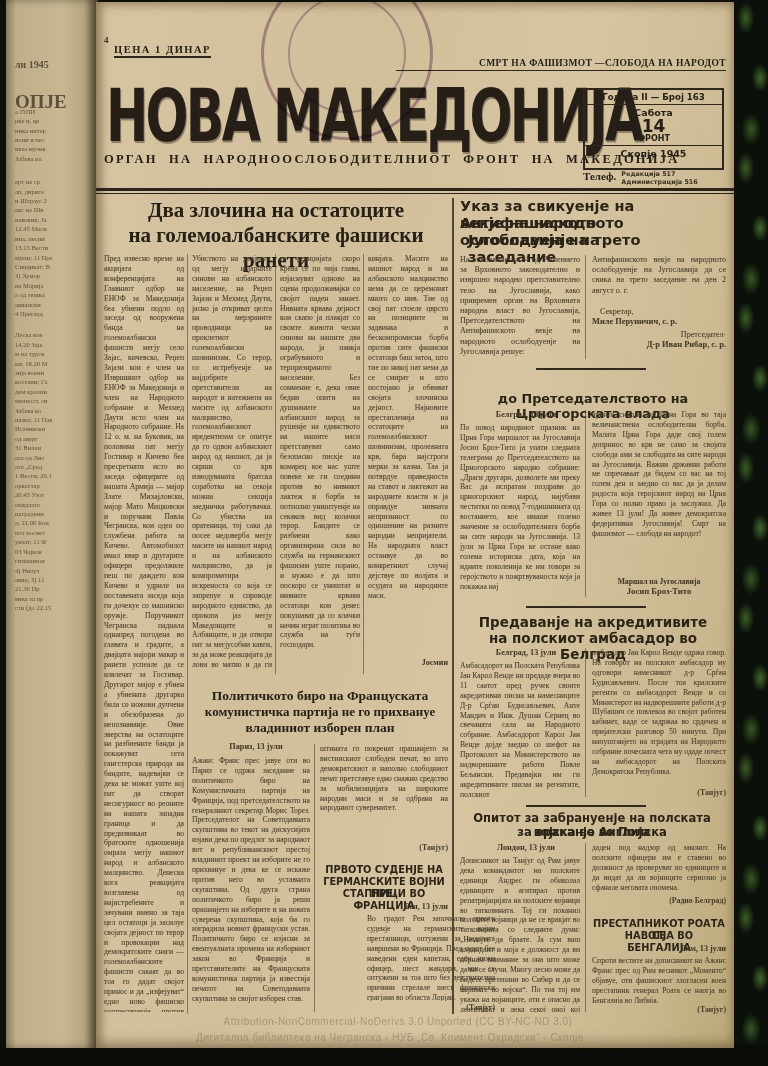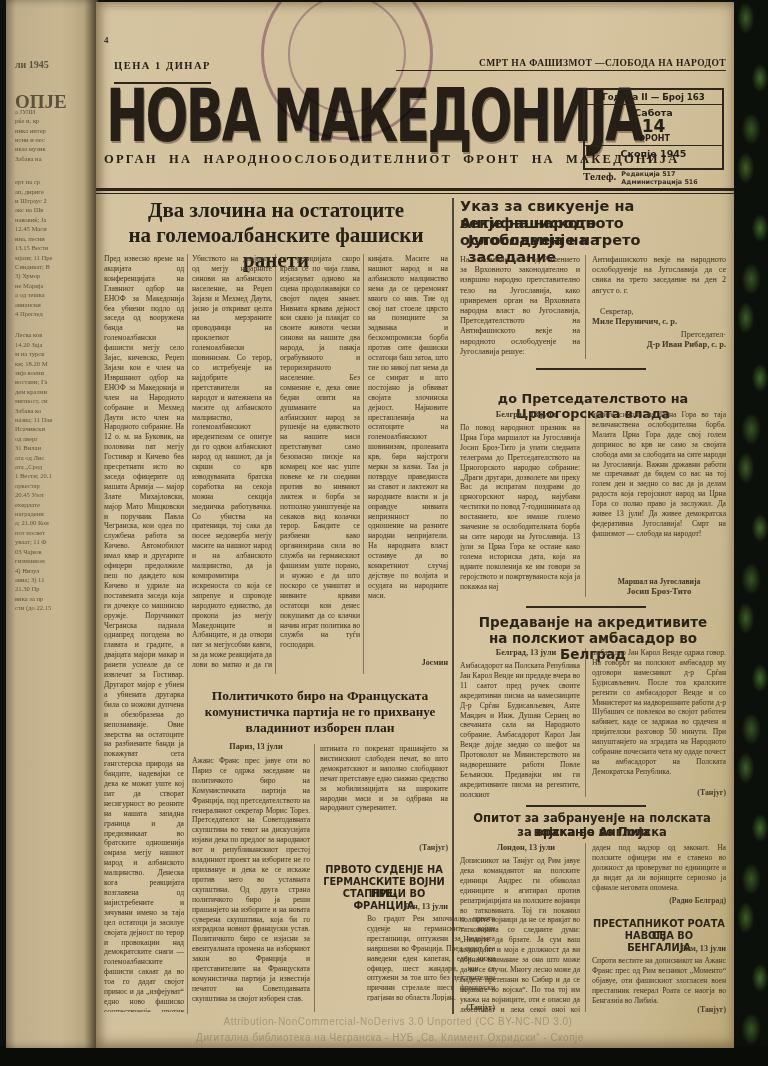--- a/index.html
+++ b/index.html
@@ -142,21 +142,21 @@
     <div class="frag">авиа; 3) 11</div>
     <div class="frag">21.30 Пр</div>
     <div class="frag">вика за пр</div>
     <div class="frag">сти (до 22.15</div>
   </div>
 </div>
 
 <div class="abs paper" style="left:96px;top:2px;width:638px;height:1046px;">
 
   <div class="abs serifbold ink" style="left:8px;top:33px;font-size:9px;">4</div>
-  <div class="abs serifbold hl" style="left:18px;top:58px;font-size:10.5px;letter-spacing:1.5px;border-bottom:2px solid #2d271d;padding-bottom:11px;">ЦЕНА 1 ДИНАР</div>
+  <div class="abs serifbold hl" style="left:18px;top:42px;font-size:10.5px;letter-spacing:1.5px;border-bottom:2px solid #2d271d;padding-bottom:1px;">ЦЕНА 1 ДИНАР</div>
   <div class="abs serifbold hl" style="left:300px;top:56px;width:330px;font-size:9.5px;text-align:right;border-bottom:1px solid #2d271d;padding-bottom:2px;letter-spacing:.4px;">СМРТ НА ФАШИЗМОТ —СЛОБОДА НА НАРОДОТ</div>
 
   <div class="abs masthead" style="left:10px;top:72px;">НОВА МАКЕДОНИЈА</div>
 
   <div class="abs stamp" style="left:165px;top:-34px;width:166px;height:166px;">
     <div class="inner"></div>
   </div>
 
   <div class="abs serifbold hl" style="left:8px;top:150px;width:472px;font-size:12.5px;letter-spacing:2.2px;word-spacing:6px;white-space:nowrap;">ОРГАН НА НАРОДНООСЛОБОДИТЕЛНИОТ ФРОНТ НА МАКЕДОНИЈА</div>
 

